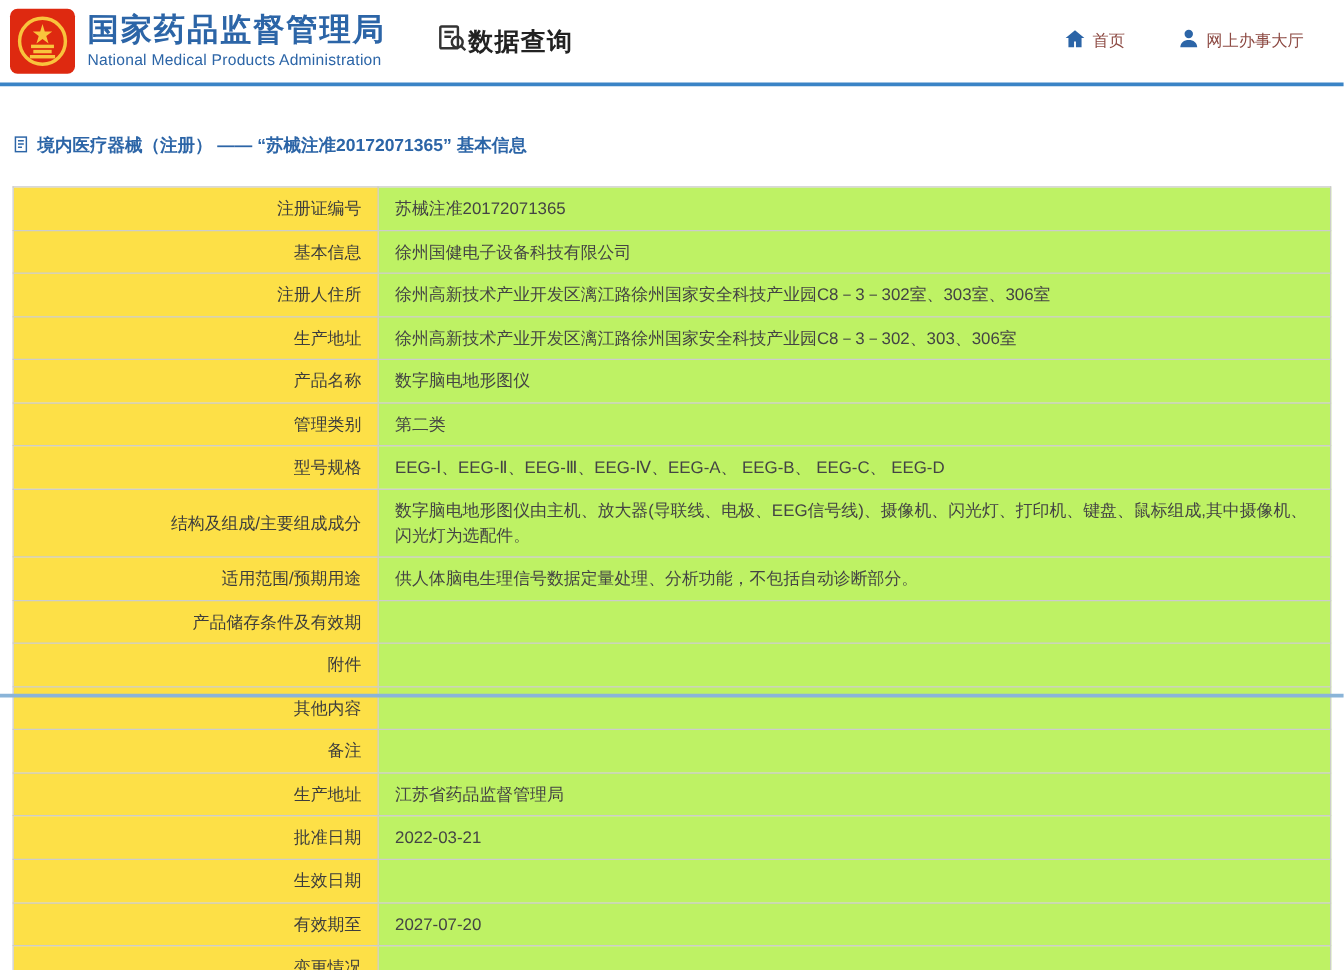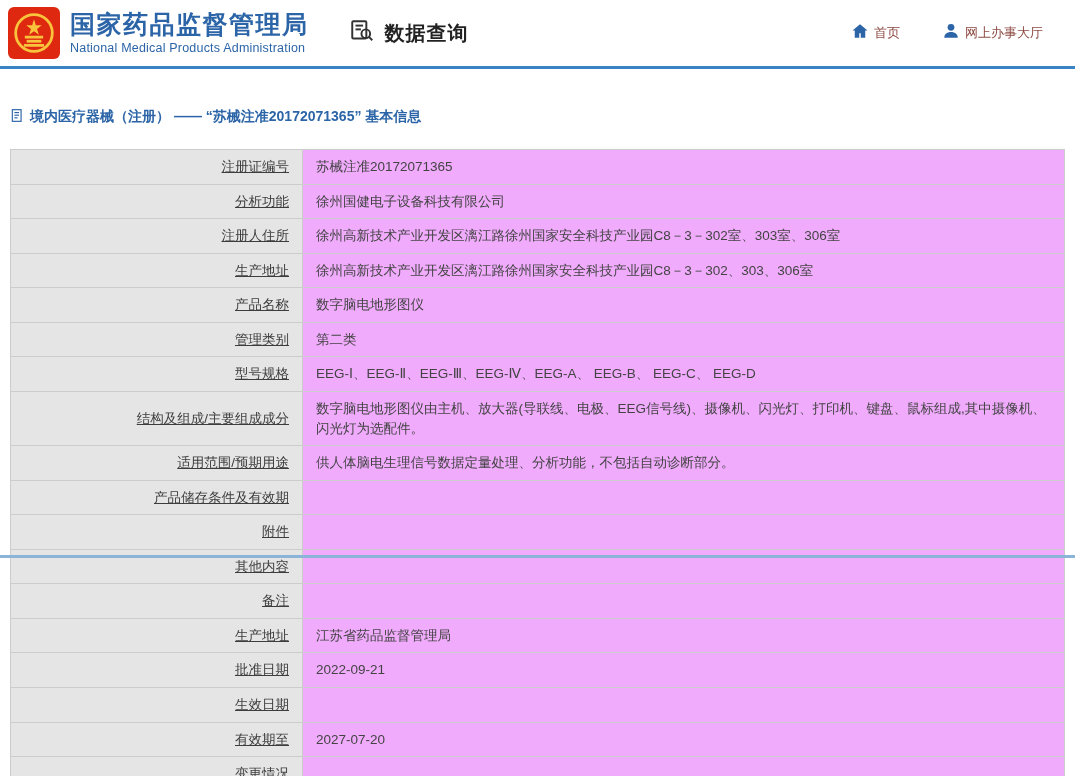--- a/index.html
+++ b/index.html
@@ -24,21 +24,21 @@
     display: flex; align-items: center; justify-content: center;
     flex: 0 0 auto;
   }
   .brand-text .cn {
     font-size: 25px; font-weight: bold; color: #2c65a7; letter-spacing: 1.5px;
     line-height: 1.1;
   }
   .brand-text .en {
     font-size: 12.5px; color: #2c65a7; margin-top: 3px; letter-spacing: 0.2px;
   }
-  .query { display: flex; align-items: center; gap: 10px; margin-left: 40px; }
+  .query { display: flex; align-items: center; gap: 0; margin-left: 40px; }
   .query-label { font-size: 20px; font-weight: bold; color: #222; letter-spacing: 1px; }
 
   .nav { margin-left: auto; display: flex; gap: 42px; padding-right: 14px; }
   .nav-item {
     display: flex; flex-direction: row; align-items: center; gap: 5px;
     cursor: pointer;
   }
   .nav-label { font-size: 13px; color: #8d4a43; white-space: nowrap; }
 
   .divider { height: 3px; background: #3a84c6; }
@@ -62,25 +62,24 @@
   table.info td {
     border: 1px solid #cccccc;
     padding: 7px 13px;
     line-height: 1.45;
     vertical-align: middle;
     word-break: break-all;
   }
   td.label-cell {
     width: 292px;
     text-align: right;
-    background: #e5e5e5;
+    background: #fde047;
     color: #3d3d3d;
-    text-decoration: underline;
-  }
-  td.value-cell { text-align: left; background: #f0abfc; }
+  }
+  td.value-cell { text-align: left; background: #bef264; }
 
   .footer-line {
     position: absolute; left: 0; right: 0; bottom: 10px;
     height: 3px; background: #8ab4d8;
   }
 </style>
 </head>
 <body>
 
 <div class="page">
@@ -150,21 +149,21 @@
     <span>境内医疗器械（注册） —— “苏械注准20172071365” 基本信息</span>
   </div>
 
   <table class="info">
     <tbody>
         <tr>
           <td class="label-cell">注册证编号</td>
           <td class="value-cell">苏械注准20172071365</td>
         </tr>
         <tr>
-          <td class="label-cell">分析功能</td>
+          <td class="label-cell">基本信息</td>
           <td class="value-cell">徐州国健电子设备科技有限公司</td>
         </tr>
         <tr>
           <td class="label-cell">注册人住所</td>
           <td class="value-cell">徐州高新技术产业开发区漓江路徐州国家安全科技产业园C8－3－302室、303室、306室</td>
         </tr>
         <tr>
           <td class="label-cell">生产地址</td>
           <td class="value-cell">徐州高新技术产业开发区漓江路徐州国家安全科技产业园C8－3－302、303、306室</td>
         </tr>
@@ -203,21 +202,21 @@
         <tr>
           <td class="label-cell">备注</td>
           <td class="value-cell"></td>
         </tr>
         <tr>
           <td class="label-cell">生产地址</td>
           <td class="value-cell">江苏省药品监督管理局</td>
         </tr>
         <tr>
           <td class="label-cell">批准日期</td>
-          <td class="value-cell">2022-09-21</td>
+          <td class="value-cell">2022-03-21</td>
         </tr>
         <tr>
           <td class="label-cell">生效日期</td>
           <td class="value-cell"></td>
         </tr>
         <tr>
           <td class="label-cell">有效期至</td>
           <td class="value-cell">2027-07-20</td>
         </tr>
         <tr>

